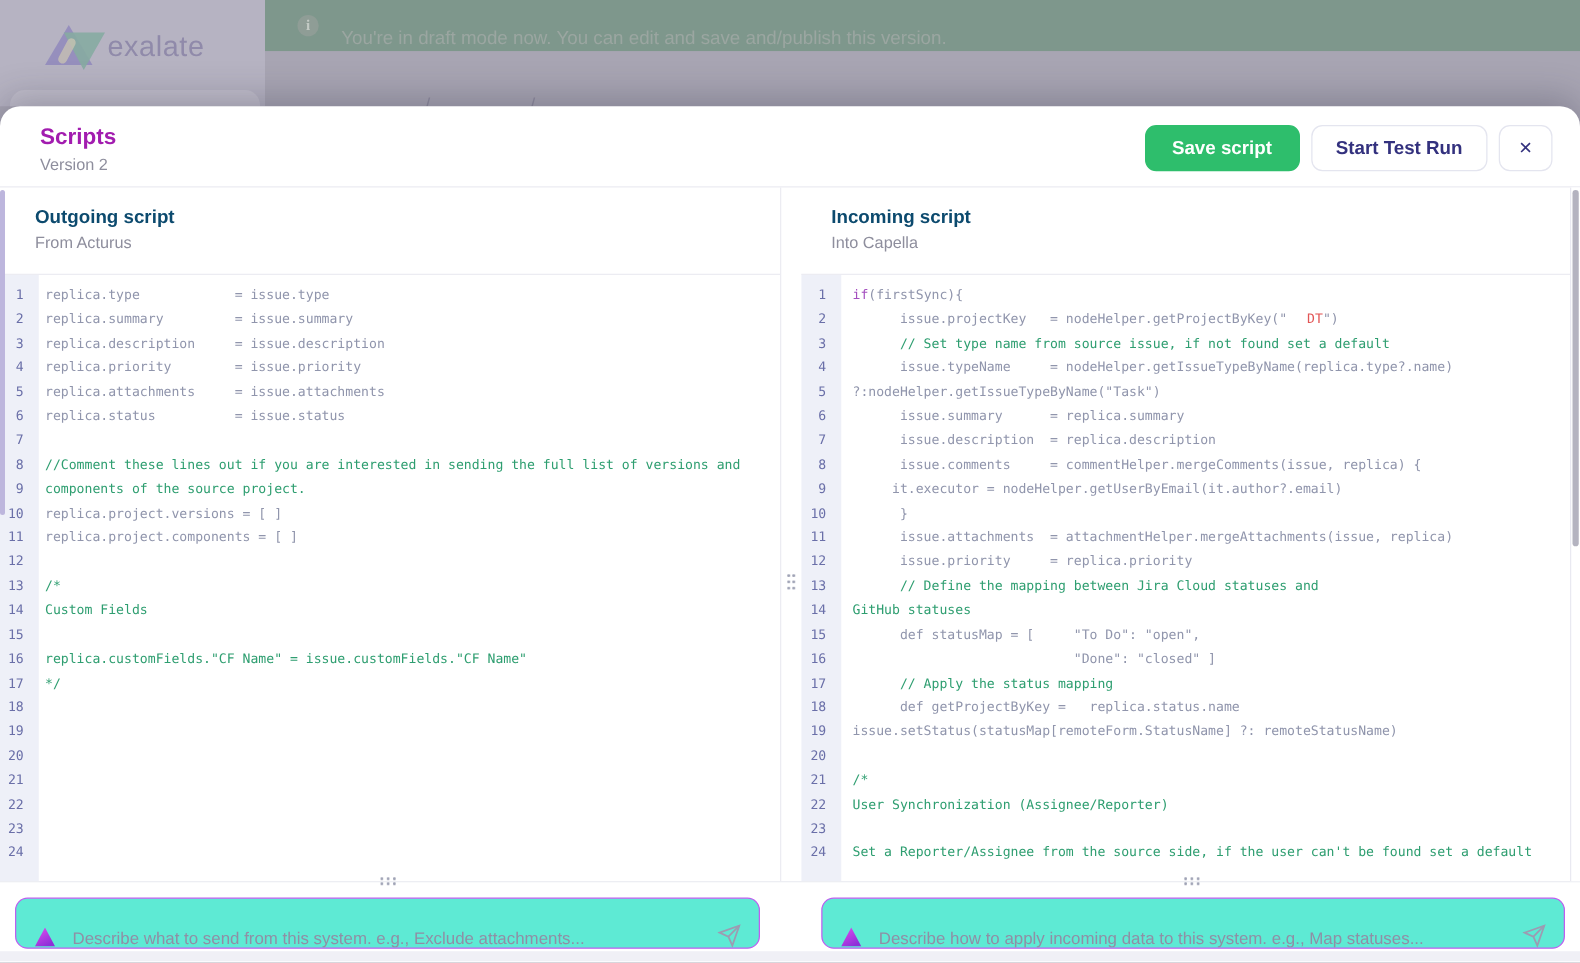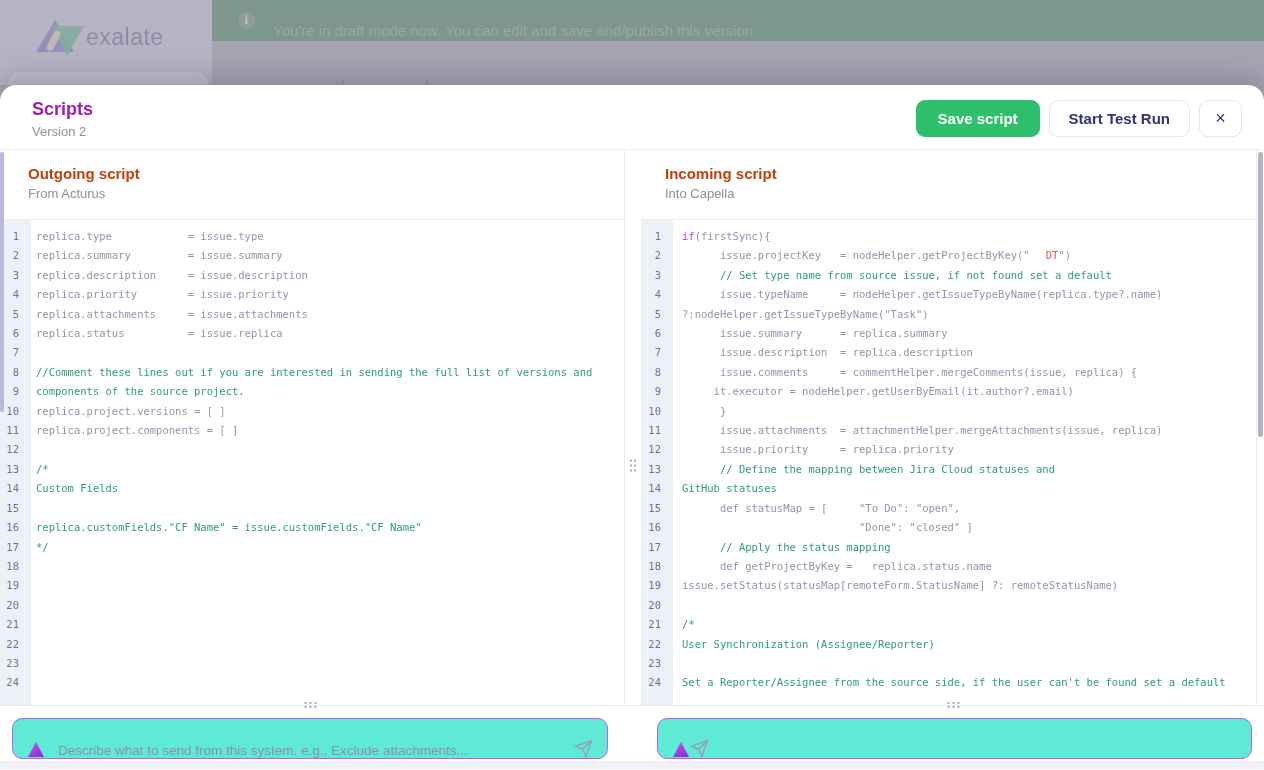--- a/index.html
+++ b/index.html
@@ -33,21 +33,21 @@
 
   
   .cols { display:flex; height:556px; border-bottom:1px solid #e8e9f0; }
   .pane { position:relative; }
   .pane-left { width:625px; border-right:1px solid #ececf2; }
   .divider { width:16px; position:relative; }
   .pane-right { flex:1; position:relative; }
   .pane-head { height:70px; border-bottom:1px solid #ececf2; padding-top:15px; }
   .pane-left .pane-head { padding-left:28px; }
   .pane-right .pane-head { padding-left:24px; }
-  .pane-title { font-size:15px; font-weight:700; color:#c2410c; }
+  .pane-title { font-size:15px; font-weight:700; color:#0c4a6e; }
   .pane-sub { font-size:13px; color:#8e8e9d; margin-top:4px; }
 
   .code-pane { position:relative; height:485px; overflow:hidden; font-family:"DejaVu Sans Mono", monospace; font-size:10.5px; padding-top:7px; }
   .code-pane::before { content:""; position:absolute; left:0; top:0; bottom:0; background:#eef0f8; z-index:0; }
   .pane-left  .code-pane::before { width:31px; }
   .pane-right .code-pane::before { width:32px; }
   .crow { display:flex; line-height:19.4px; position:relative; z-index:1; white-space:pre; }
   .ln { text-align:right; color:#6a6fa8; flex:none; }
   .pane-left  .ln { width:31px; padding-right:12px; }
   .pane-right .ln { width:32px; padding-right:12px; }
@@ -128,21 +128,21 @@
       <div class="pane-head">
         <div class="pane-title">Outgoing script</div>
         <div class="pane-sub">From Acturus</div>
       </div>
       <div class="code-pane">
           <div class="crow"><span class="ln">1</span><span class="cd"><span class="tok-n">replica.type            = issue.type</span></span></div>
           <div class="crow"><span class="ln">2</span><span class="cd"><span class="tok-n">replica.summary         = issue.summary</span></span></div>
           <div class="crow"><span class="ln">3</span><span class="cd"><span class="tok-n">replica.description     = issue.description</span></span></div>
           <div class="crow"><span class="ln">4</span><span class="cd"><span class="tok-n">replica.priority        = issue.priority</span></span></div>
           <div class="crow"><span class="ln">5</span><span class="cd"><span class="tok-n">replica.attachments     = issue.attachments</span></span></div>
-          <div class="crow"><span class="ln">6</span><span class="cd"><span class="tok-n">replica.status          = issue.replica</span></span></div>
+          <div class="crow"><span class="ln">6</span><span class="cd"><span class="tok-n">replica.status          = issue.status</span></span></div>
           <div class="crow"><span class="ln">7</span><span class="cd"></span></div>
           <div class="crow"><span class="ln">8</span><span class="cd"><span class="tok-g">//Comment these lines out if you are interested in sending the full list of versions and</span></span></div>
           <div class="crow"><span class="ln">9</span><span class="cd"><span class="tok-g">components of the source project.</span></span></div>
           <div class="crow"><span class="ln">10</span><span class="cd"><span class="tok-n">replica.project.versions = [ ]</span></span></div>
           <div class="crow"><span class="ln">11</span><span class="cd"><span class="tok-n">replica.project.components = [ ]</span></span></div>
           <div class="crow"><span class="ln">12</span><span class="cd"></span></div>
           <div class="crow"><span class="ln">13</span><span class="cd"><span class="tok-g">/*</span></span></div>
           <div class="crow"><span class="ln">14</span><span class="cd"><span class="tok-g">Custom Fields</span></span></div>
           <div class="crow"><span class="ln">15</span><span class="cd"></span></div>
           <div class="crow"><span class="ln">16</span><span class="cd"><span class="tok-g">replica.customFields."CF Name" = issue.customFields."CF Name"</span></span></div>
@@ -224,20 +224,21 @@
     <div class="ai-input r">
       <svg width="18" height="17" viewBox="0 0 18 17">
         <defs>
             <linearGradient id="g2" x1="0" y1="0" x2="0.6" y2="1">
           <stop offset="0" stop-color="#e24df0"></stop>
               <stop offset="1" stop-color="#8e2fd8"></stop>
         </linearGradient>
           </defs>
         <polygon points="9,1 17,16 1,16" fill="url(#g2)"></polygon>
       </svg>
+      <input class="ai-field" placeholder="Describe how to apply incoming data to this system. e.g., Map statuses..." style="">
       <button class="send-btn">
         <svg width="19" height="19" viewBox="0 0 24 24" fill="none" stroke="#9c9cb2" stroke-width="1.8">
           <path d="M22 2 L11 13"></path>
             <path d="M22 2 L15 22 L11 13 L2 9 Z"></path>
         </svg>
       </button>
     </div>
     <div class="bottom-strip"></div>
   </div>
 </div>

